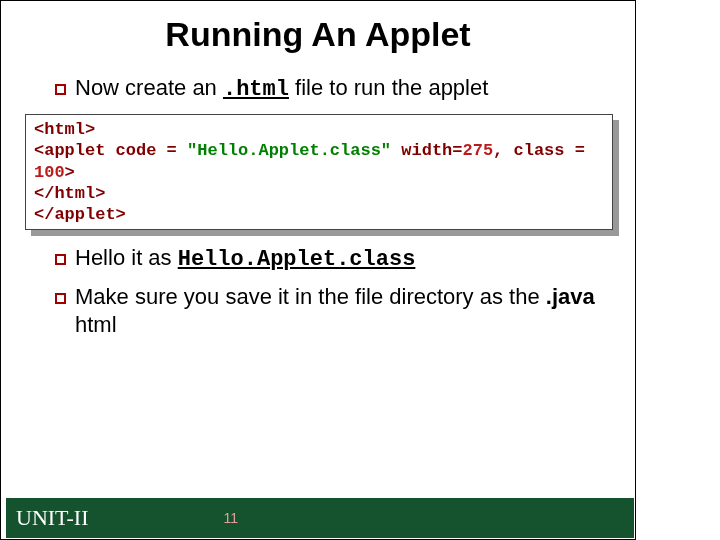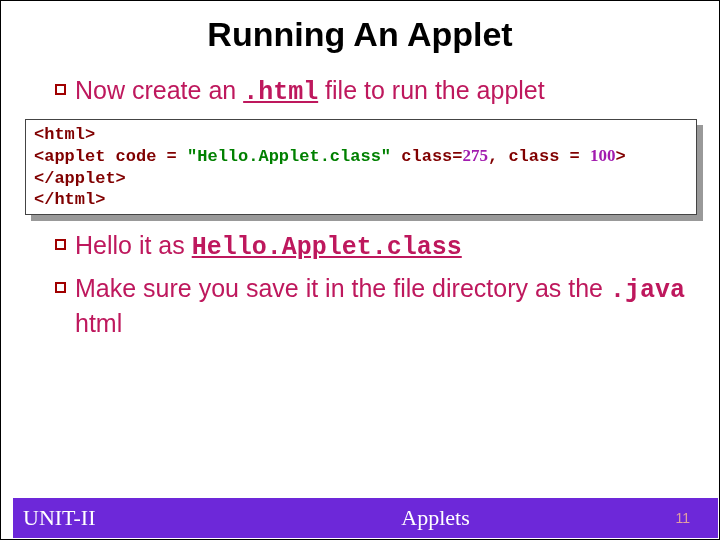--- a/index.html
+++ b/index.html
@@ -1,52 +1,52 @@
 <!DOCTYPE html>
 <html><head>
 <meta charset="utf-8">
 <style>
   * { box-sizing: border-box; margin: 0; padding: 0; }
   html, body { width: 720px; height: 540px; font-family: Arial, Helvetica, sans-serif; }
   .slide {
-    width: 720px; height: 540px; background: #fff; position: relative;
+    width: 636px; height: 540px; background: #fff; position: relative;
     border: 1px solid #000;
   }
   .title {
     text-align: center; font-size: 34px; font-weight: bold; color: #000;
     padding-top: 14px; padding-bottom: 20px;
   }
   .content { padding: 0 22px 0 22px; }
   .bullets { list-style: none; }
   .bullets > li { margin-bottom: 8px; padding-left: 52px; position: relative; }
   .bullets .sq {
     position: absolute; left: 32px; top: 10px;
     width: 11px; height: 11px; border: 2px solid #a00000; background: #fff;
   }
-  .line { font-size: 25px; color: #be185d; line-height: 1.28; }
+  .line { font-size: 22px; color: #000000; line-height: 1.28; }
   .mono-inline {
     font-family: "Courier New", monospace; font-weight: bold;
     text-decoration: underline;
   }
   .codebox-wrap { position: relative; margin: 10px 0 14px 2px; }
   .codebox-shadow {
     position: absolute; left: 6px; top: 6px; right: -6px; bottom: -6px;
     background: #999; z-index: 0;
   }
   .codebox {
     position: relative; z-index: 1;
     background: #fff; border: 1px solid #444;
     font-family: "Courier New", monospace; font-weight: bold; font-size: 17px;
     color: #800000; padding: 4px 8px 4px 8px; line-height: 1.25;
   }
   .codebox .val { color: #008000; }
-  .codebox .num { color: #a21caf; font-family: Liberation Serif, serif; }
+  .codebox .num { color: #b91c1c; }
   .footer {
-    position: absolute; left: 12px; right: 1px; bottom: 1px; height: 40px;
-    background: #6d28d9; display: flex; align-items: center;
+    position: absolute; left: 5px; right: 1px; bottom: 1px; height: 40px;
+    background: #14532d; display: flex; align-items: center;
   }
   .footer-left {
     color: #fff; font-family: "Times New Roman", serif; font-size: 22px;
     padding-left: 10px; flex: 0 0 200px;
   }
   .footer-center {
     color: #fff; font-family: "Times New Roman", serif; font-size: 22px;
     text-align: center; flex: 1;
   }
   .footer-right {
@@ -69,42 +69,41 @@
         <span class="line">
           <span>Now create an </span><span class="mono-inline">.html</span><span> file to run the applet</span>
         </span>
       </li>
     </ul>
 
     <div class="codebox-wrap">
       <div class="codebox-shadow"></div>
       <div class="codebox">
         <div>&lt;html&gt;</div>
-        <div><span>&lt;applet code = </span><span class="val">"Hello.Applet.class"</span><span> class=</span><span class="num">275</span><span>, class = </span><span class="num">100</span><span>&gt;</span></div>
+        <div><span>&lt;applet code = </span><span class="val">"Hello.Applet.class"</span><span> width=</span><span class="num">275</span><span>, class = </span><span class="num">100</span><span>&gt;</span></div>
+        <div>&lt;/html&gt;</div>
         <div>&lt;/applet&gt;</div>
-        <div>&lt;/html&gt;</div>
       </div>
     </div>
 
     <ul class="bullets">
       <li>
         <span class="sq"></span>
         <span class="line">
           <span>Hello it as </span><span class="mono-inline">Hello.Applet.class</span>
         </span>
       </li>
       <li>
         <span class="sq"></span>
         <span class="line">
-          <span>Make sure you save it in the file directory as the </span><span style="font-family:Liberation Mono, monospace;font-weight:bold">.java</span><span> html</span>
+          <span>Make sure you save it in the file directory as the </span><span style="font-family:Liberation Sans, sans-serif;font-weight:bold">.java</span><span> html</span>
         </span>
       </li>
     </ul>
 
   </div>
 
   <div class="footer">
     <div class="footer-left">UNIT-II</div>
-    <div class="footer-center">Applets</div>
     <div class="footer-right">11</div>
   </div>
 
 </div>
 
 </body></html>

